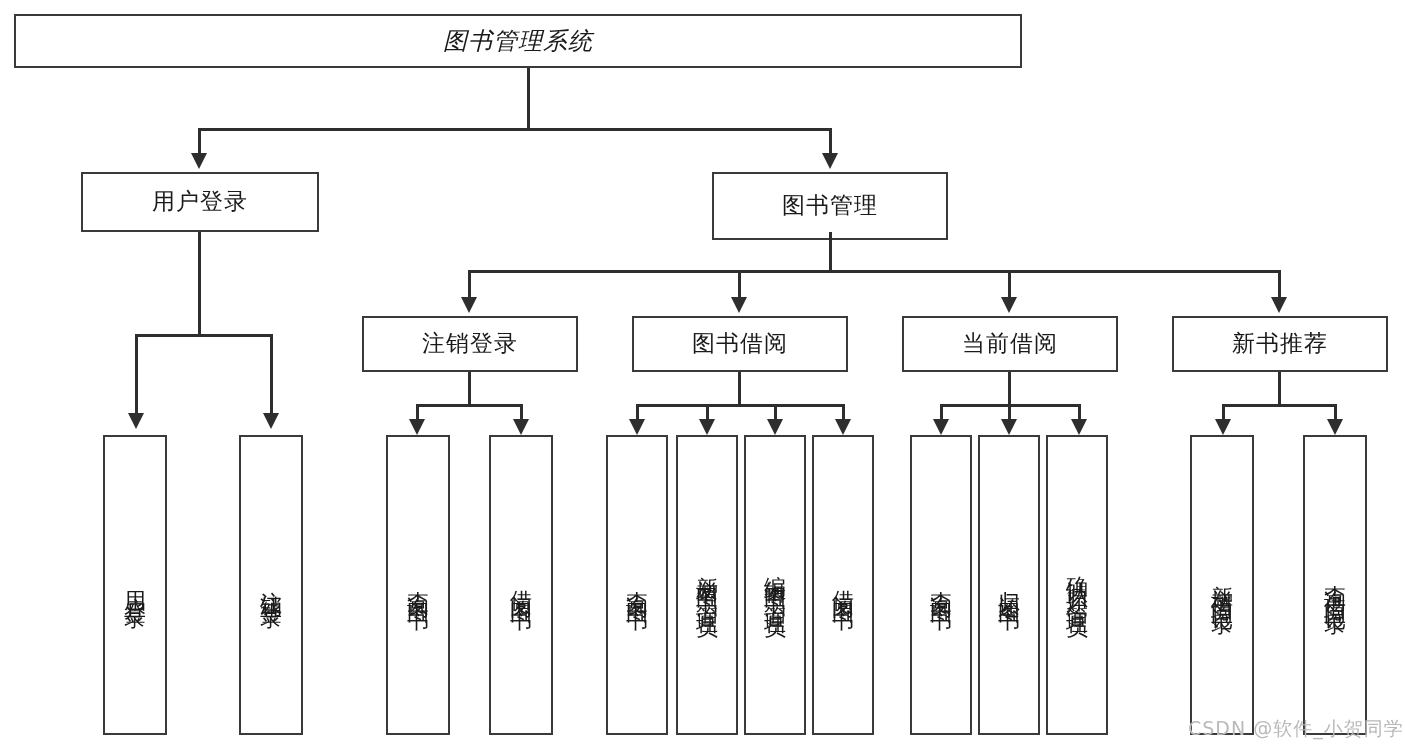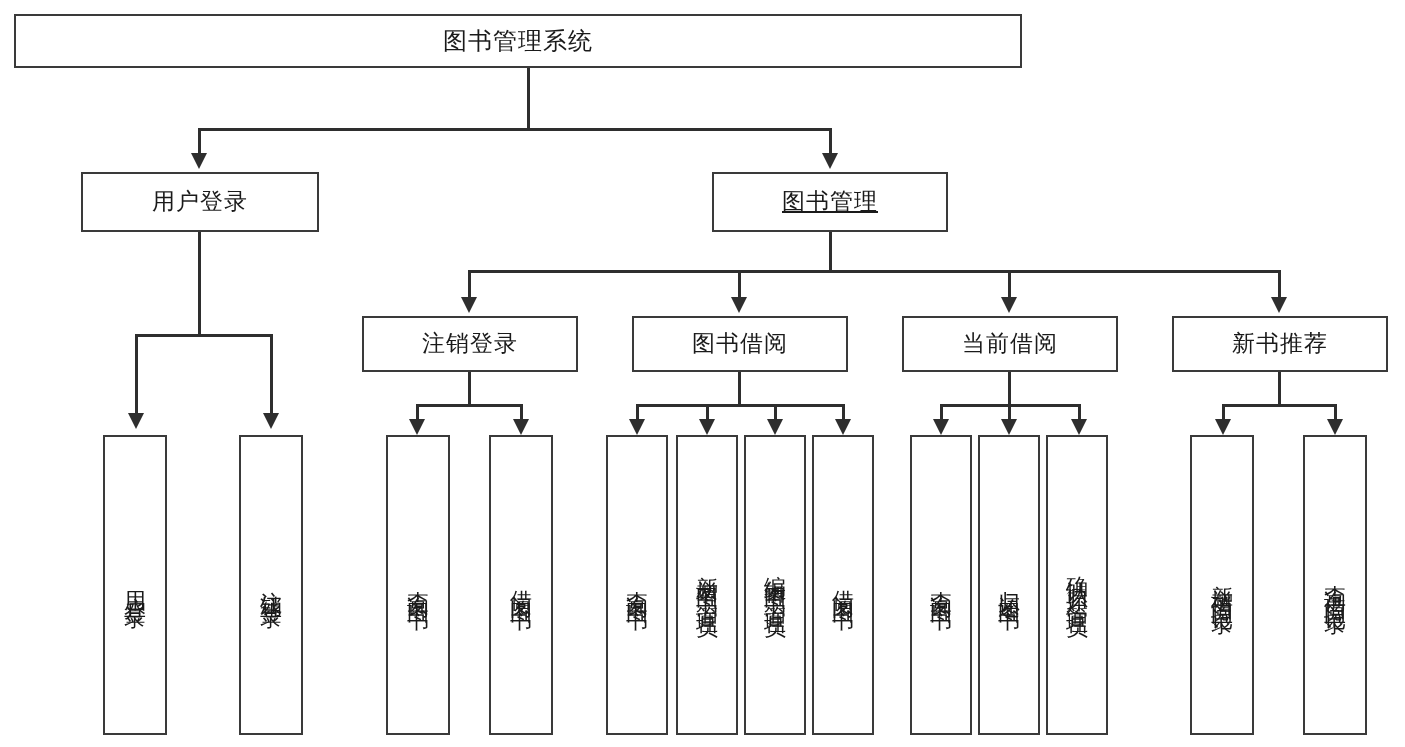--- a/index.html
+++ b/index.html
@@ -27,20 +27,21 @@
     justify-content: center;
     color: #1a1a1a;
   }
   .node-h {
     font-size: 23px;
     letter-spacing: 1px;
     line-height: 1.1;
   }
   .node-root {
     font-size: 24px;
+    font-style: italic;
   }
   
   .node-v {
     font-size: 22px;
   }
   .node-v .vtext {
     writing-mode: vertical-rl;
     text-orientation: upright;
     letter-spacing: 6px;
     line-height: 1;
@@ -84,21 +85,21 @@
   <div class="ln ln-h" style="left:198px; top:128px; width:632px;"></div>
 
   <div class="ln ln-v" style="left:198px; top:128px; height:28px;"></div>
   <div class="arrow" style="left:191px; top:153px;"></div>
   <div class="ln ln-v" style="left:829px; top:128px; height:28px;"></div>
   <div class="arrow" style="left:822px; top:153px;"></div>
 
   <div class="node node-h" style="left:81px; top:172px; width:238px; height:60px;">
     <span>用户登录</span>
   </div>
-  <div class="node node-h" style="left:712px; top:172px; width:236px; height:60px;text-decoration:underline;">
+  <div class="node node-h" style="left:712px; top:172px; width:236px; height:68px;">
     <span>图书管理</span>
   </div>
 
   <div class="ln ln-v" style="left:198px; top:232px; height:104px;"></div>
   <div class="ln ln-h" style="left:135px; top:334px; width:137px;"></div>
   <div class="ln ln-v" style="left:135px; top:334px; height:82px;"></div>
   <div class="arrow" style="left:128px; top:413px;"></div>
   <div class="ln ln-v" style="left:270px; top:334px; height:82px;"></div>
   <div class="arrow" style="left:263px; top:413px;"></div>
 
@@ -198,14 +199,15 @@
     <span class="vtext">确认归还（管理员）</span>
   </div>
 
   <div class="node node-v" style="left:1190px; top:435px; width:64px; height:300px;">
     <span class="vtext">新增借阅记录</span>
   </div>
   <div class="node node-v" style="left:1303px; top:435px; width:64px; height:300px;">
     <span class="vtext">查询借阅记录</span>
   </div>
 
+  <div class="watermark" style="left:1188px; top:716px;">CSDN @软件_小贺同学</div>
 
 </div>
 
 </body></html>

